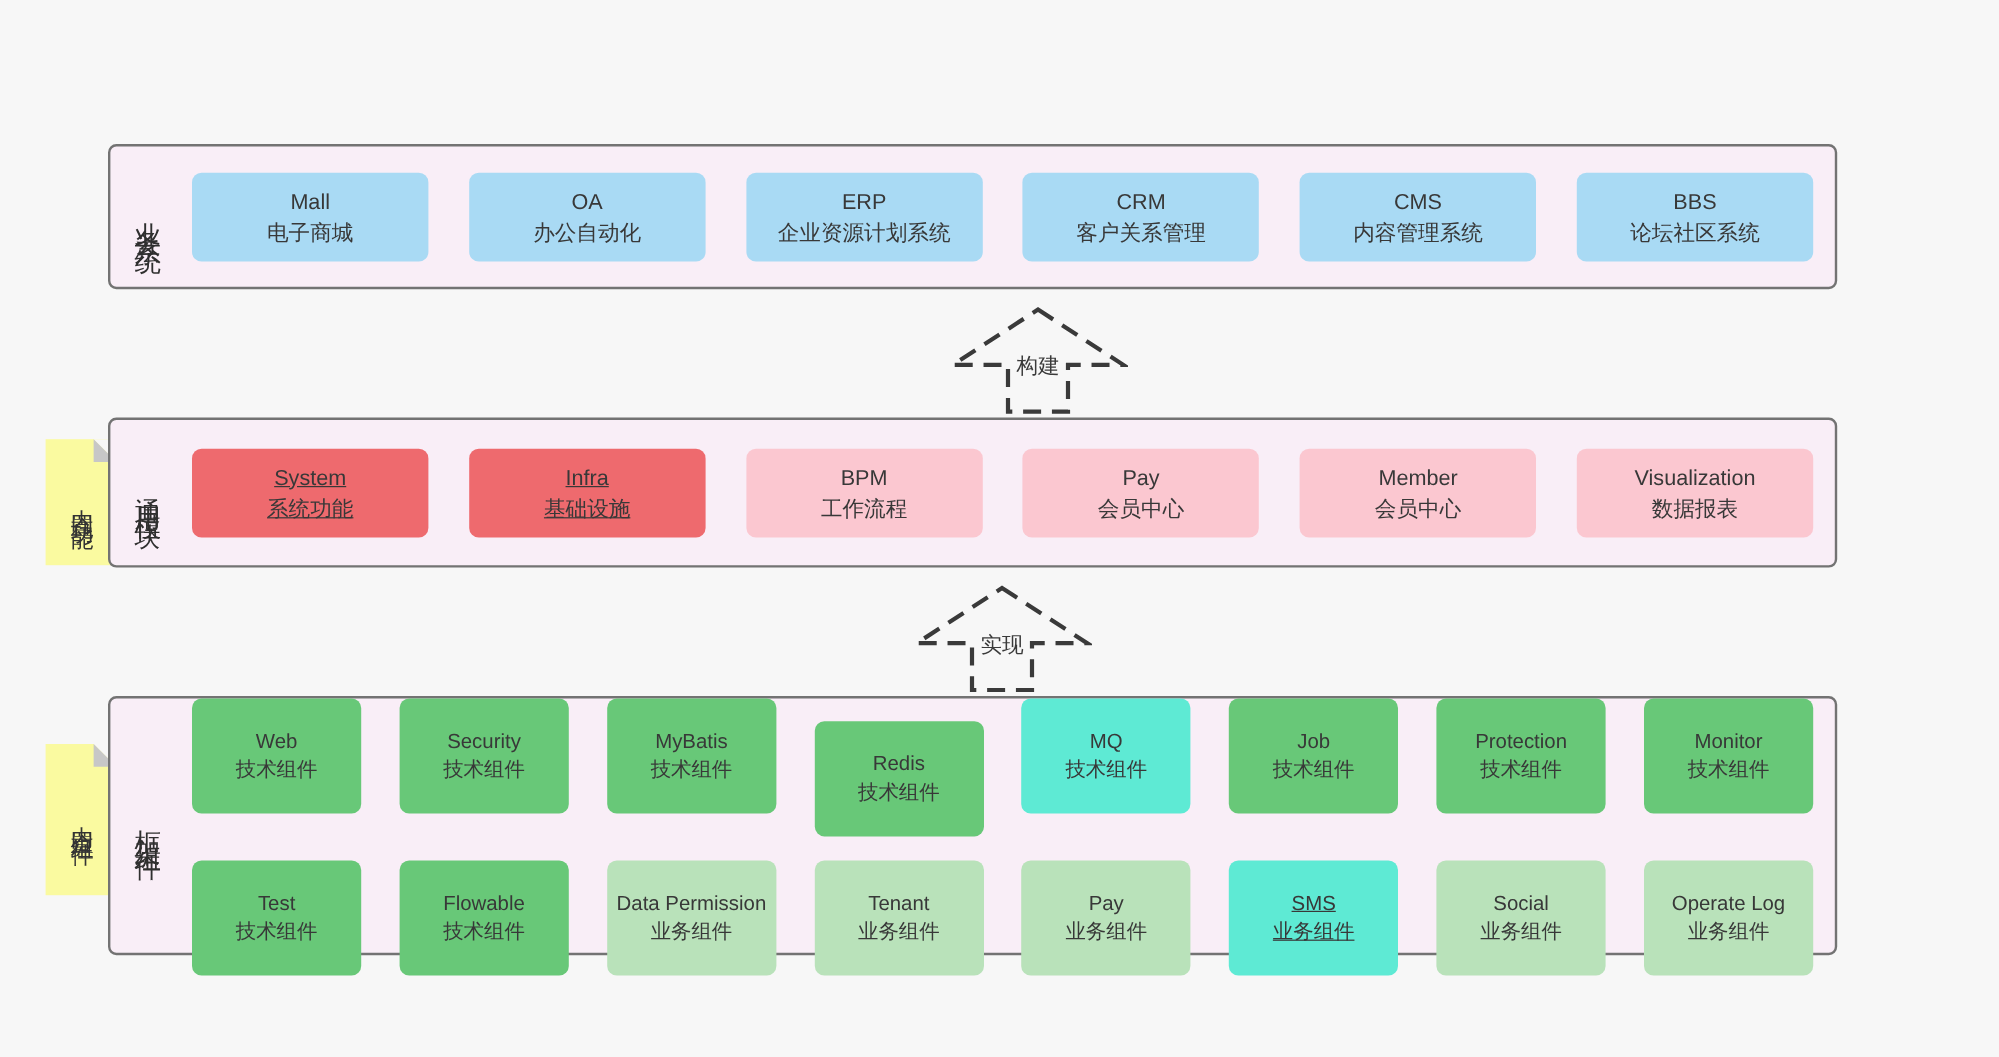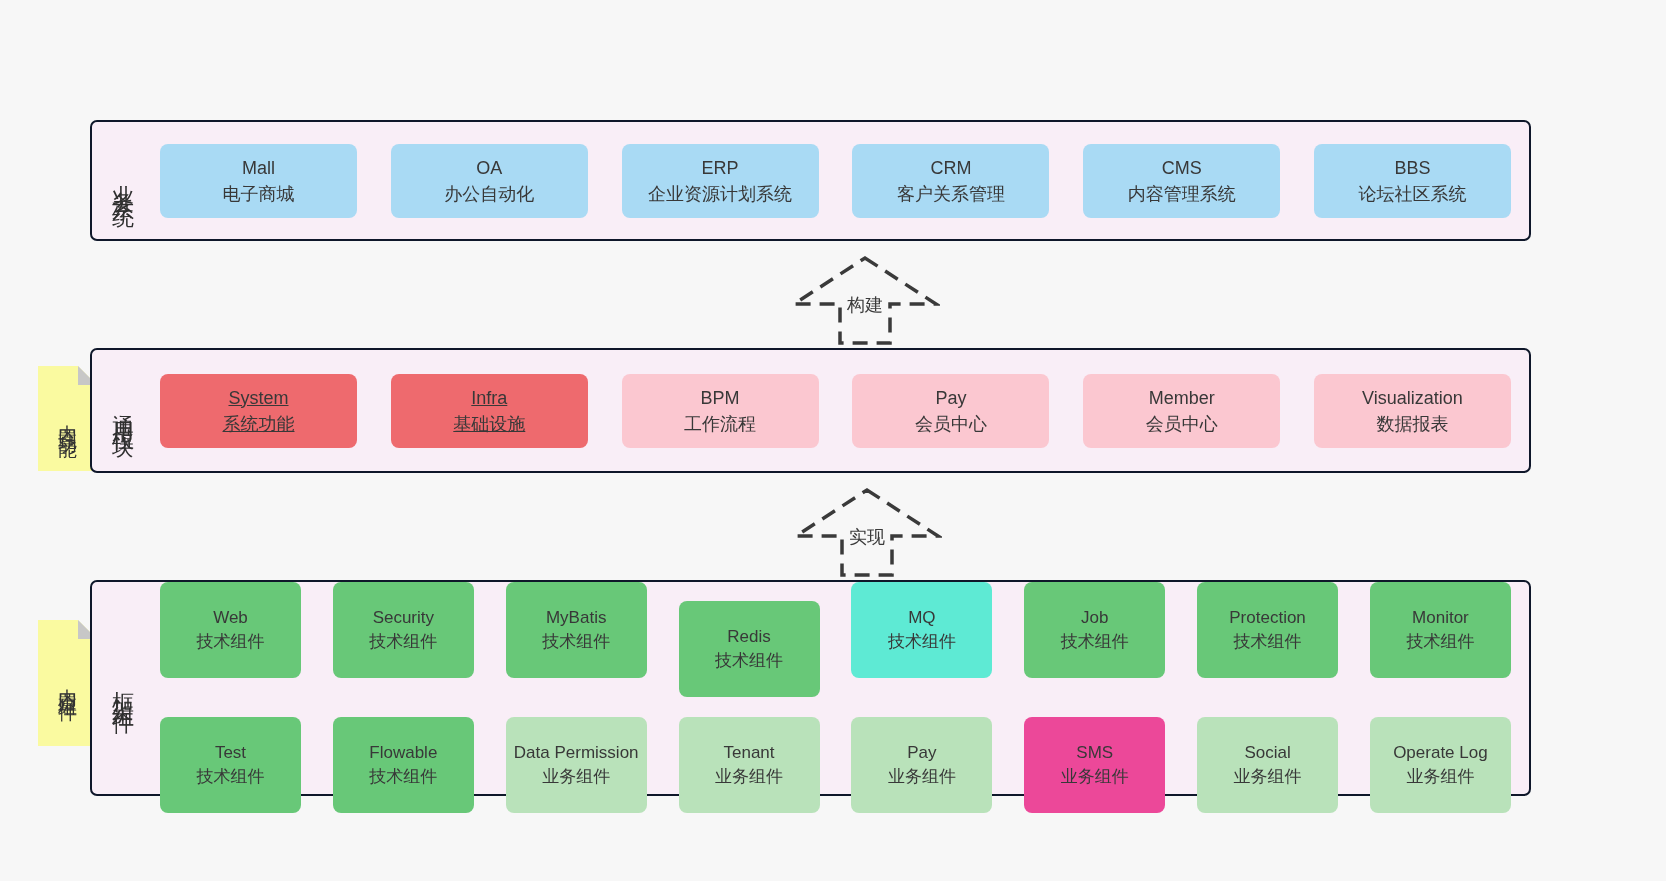--- a/index.html
+++ b/index.html
@@ -12,21 +12,21 @@
     width:1666px;height:881px;
     background:#f7f7f7;
     overflow:hidden;
     color:#383838;
   }
   
   .panel{
     position:absolute;
     left:90px;width:1441px;
     background:#f9eef7;
-    border:2px solid #0f172a;
+    border:2px solid #737373;
     border-radius:7px;
     box-sizing:border-box;
     display:flex;
     align-items:center;
     z-index:2;
   }
   .panel-1{top:120px;height:121px;}
   .panel-2{top:348px;height:125px;}
   .panel-3{top:580px;height:216px;}
   .vlabel{
@@ -209,21 +209,21 @@
           <div class="box-name">Member</div>
           <div class="box-desc">会员中心</div>
         </div>
         <div class="box box-lg pink" style="background: rgb(251, 199, 208);">
           <div class="box-name">Visualization</div>
           <div class="box-desc">数据报表</div>
         </div>
       </div>
   </section>
 
-  <div class="arrow" style="left:792px;top:487px;font-family:Liberation Serif, serif;">
+  <div class="arrow" style="left:760px;top:487px;font-family:Liberation Serif, serif;">
     <svg viewBox="0 0 150 91">
       <polygon points="75,3 146,49 100,49 100,88 50,88 50,49 4,49" fill="none" stroke="#3a3a3a" stroke-width="3.5" stroke-dasharray="15 9"></polygon>
     </svg>
     <div class="arrow-label">
       <span>实现</span>
     </div>
   </div>
 
   <section class="panel panel-3">
     <div class="vlabel">框架组件</div>
@@ -276,21 +276,21 @@
             <div class="box-desc">业务组件</div>
           </div>
           <div class="box box-sm green-light" style="background: rgb(185, 226, 186);">
             <div class="box-name">Tenant</div>
             <div class="box-desc">业务组件</div>
           </div>
           <div class="box box-sm green-light" style="background: rgb(185, 226, 186);">
             <div class="box-name">Pay</div>
             <div class="box-desc">业务组件</div>
           </div>
-          <div class="box box-sm green-light" style="background: #ec4899;">
+          <div class="box box-sm green-light" style="background: #5eead4; text-decoration: underline;">
             <div class="box-name">SMS</div>
             <div class="box-desc">业务组件</div>
           </div>
           <div class="box box-sm green-light" style="background: rgb(185, 226, 186);">
             <div class="box-name">Social</div>
             <div class="box-desc">业务组件</div>
           </div>
           <div class="box box-sm green-light" style="background: rgb(185, 226, 186);">
             <div class="box-name">Operate Log</div>
             <div class="box-desc">业务组件</div>

